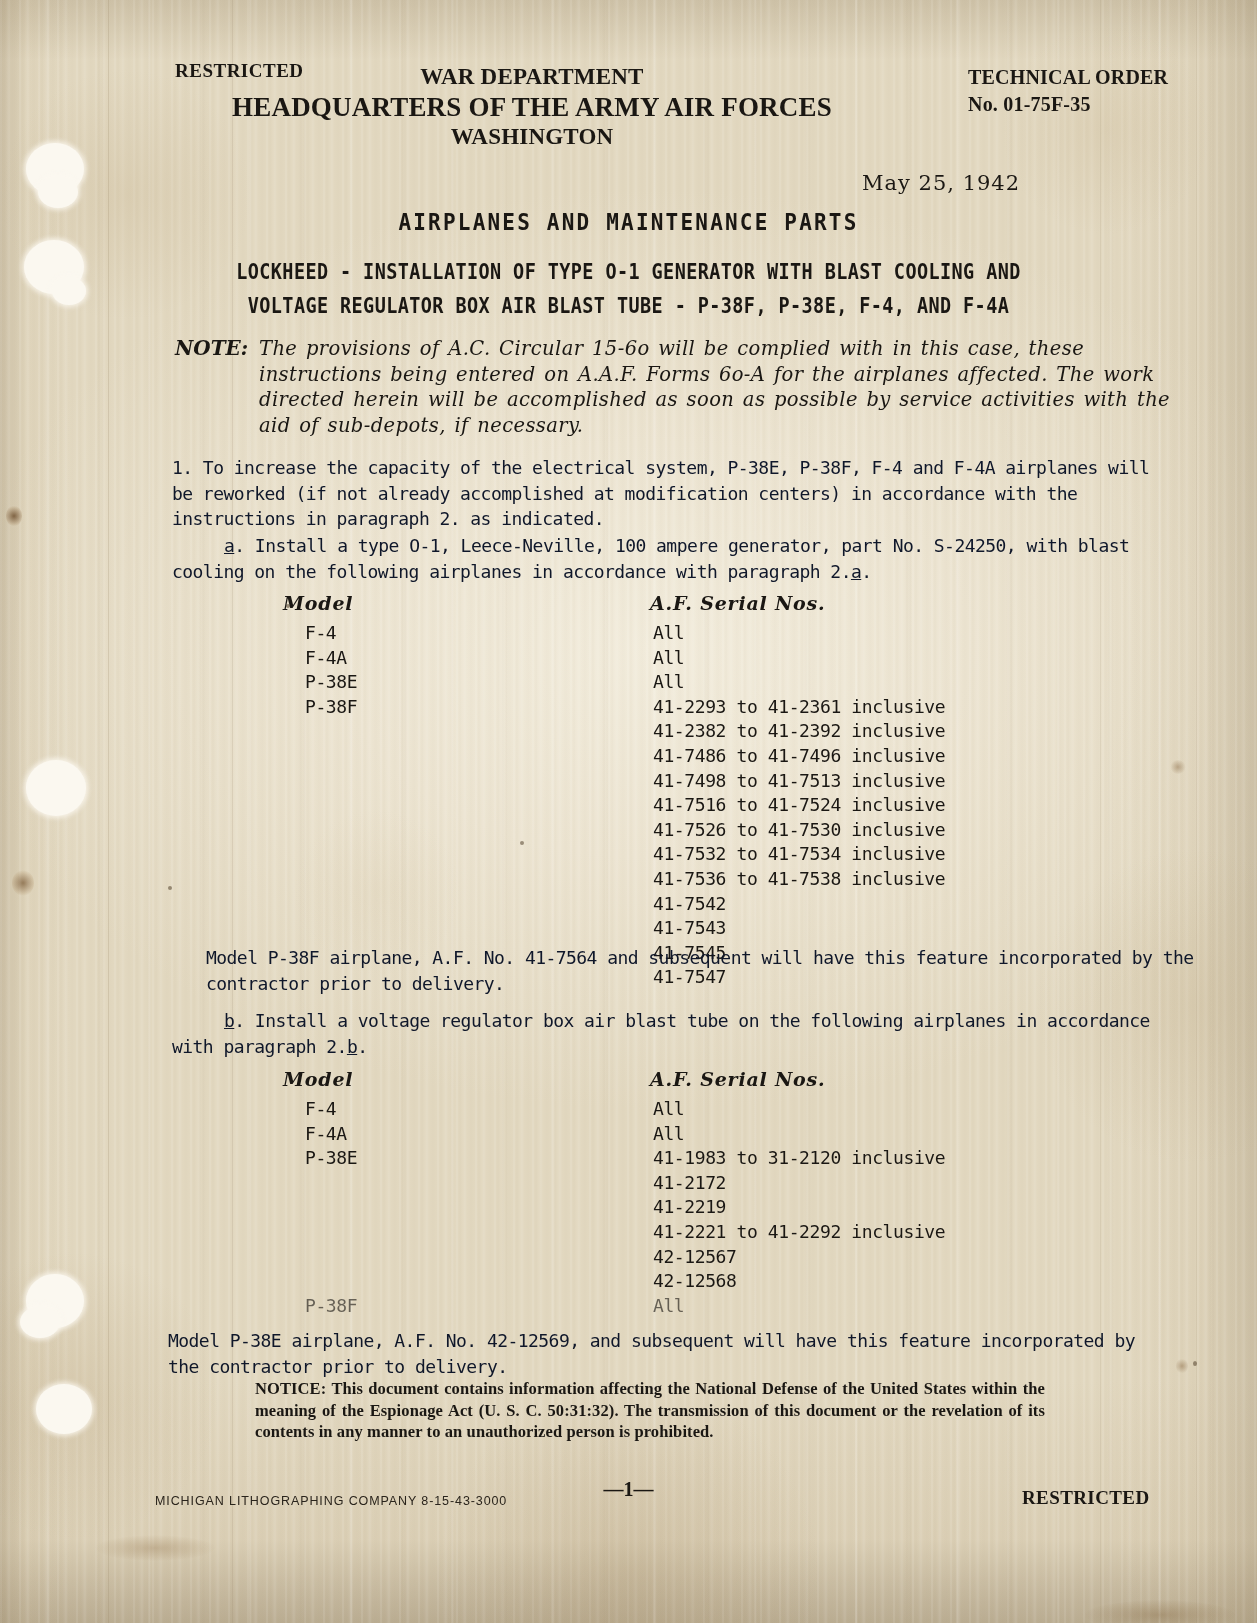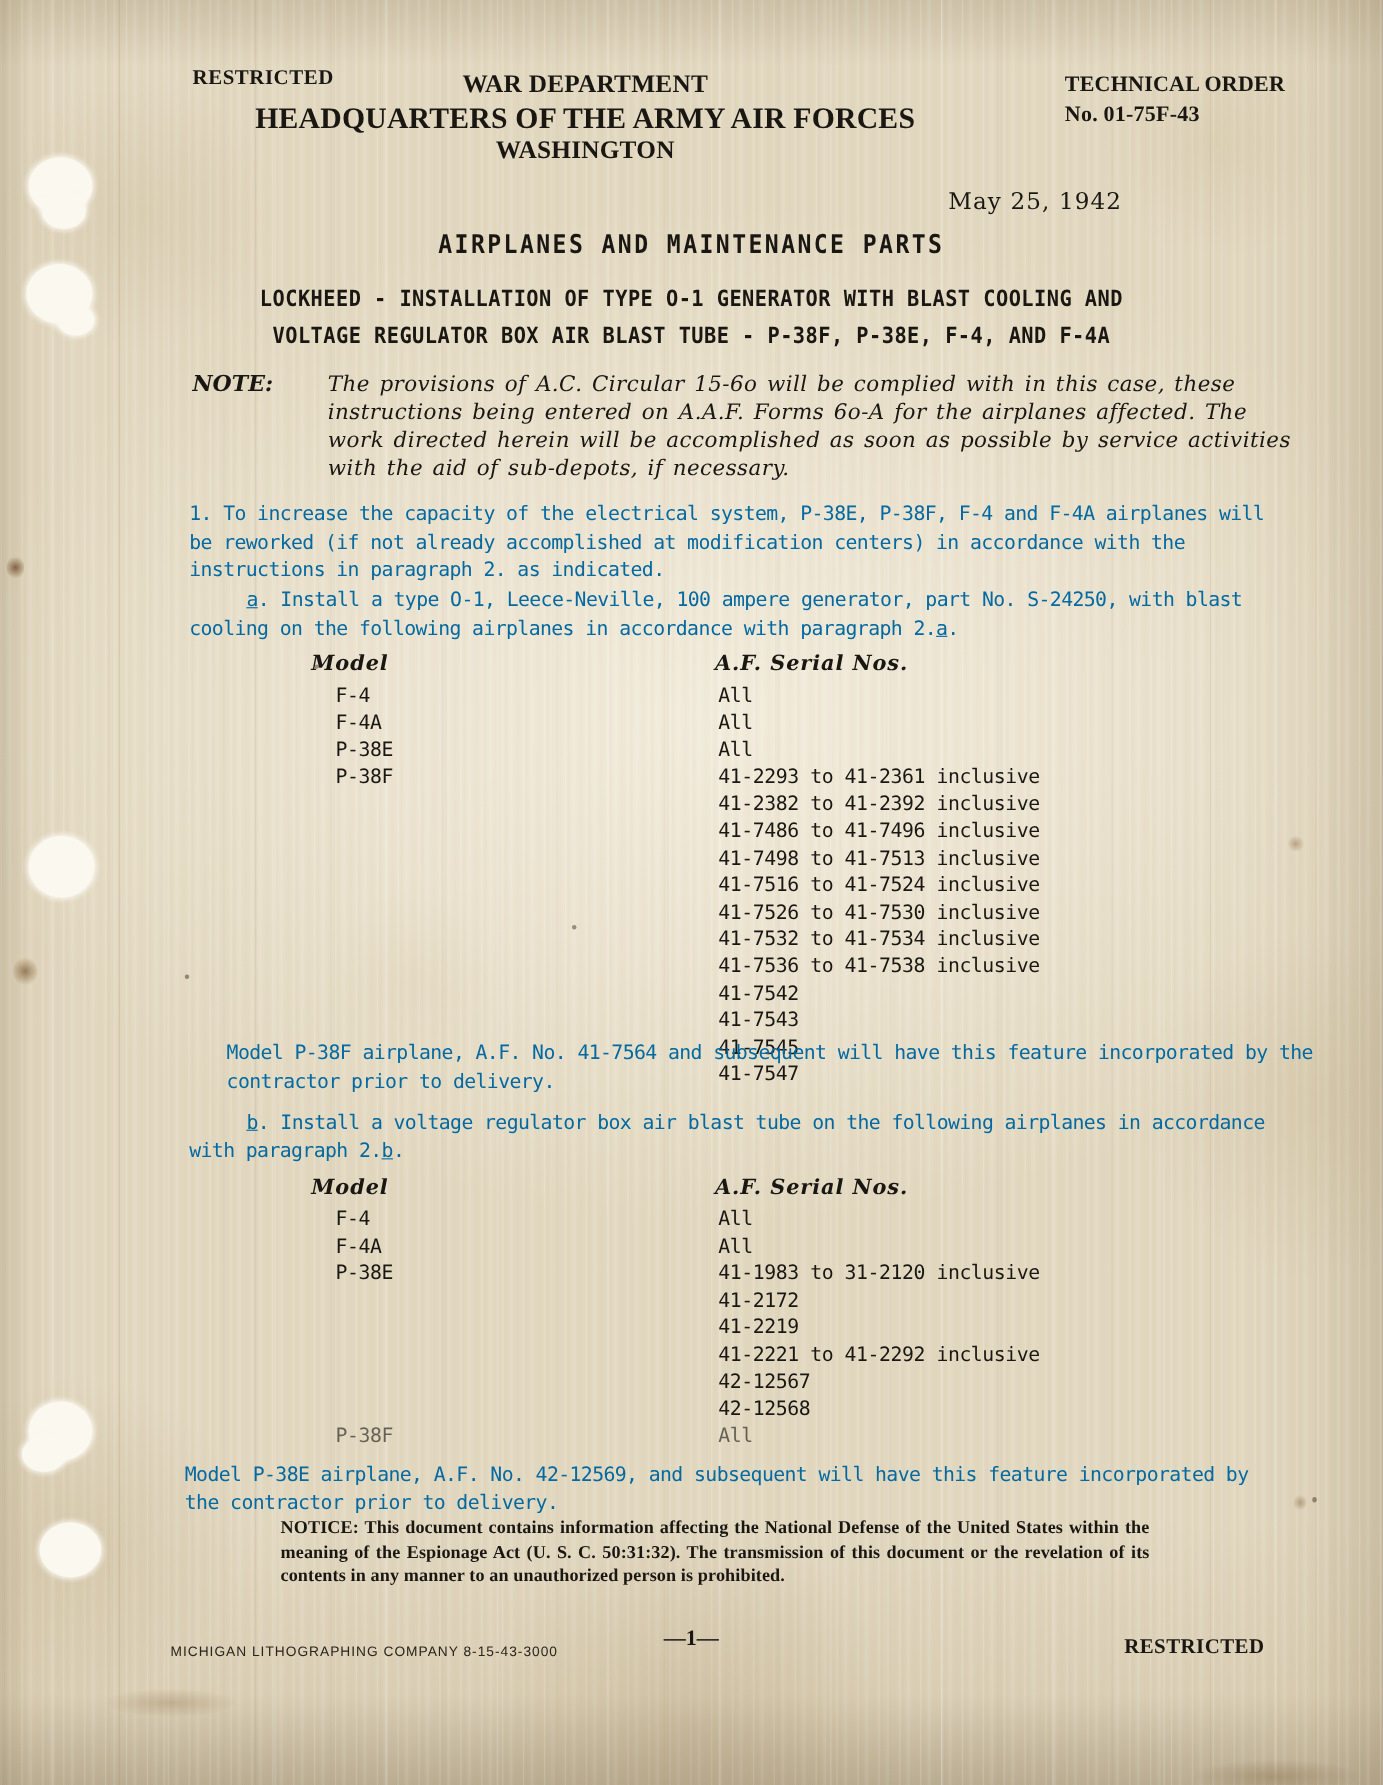--- a/index.html
+++ b/index.html
@@ -172,21 +172,20 @@
     font-size: 18.5px;
     line-height: 31px;
     letter-spacing: 0.4px;
     transform: scaleY(1.1);
   }
 
   
   .note-wrap {
     position: absolute; left: 175px; top: 336px; width: 1000px;
     display: flex;
-    gap: 39px;
   }
   .note-label {
     font-family: "DejaVu Serif", serif;
     font-style: italic; font-weight: bold;
     font-size: 20px;
     flex: 0 0 84px;
   }
   .note-body {
     font-family: "DejaVu Serif", serif;
     font-style: italic;
@@ -195,21 +194,21 @@
     letter-spacing: 0.4px;
     word-spacing: 2px;
   }
 
   .para {
     position: absolute;
     font-family: "DejaVu Sans Mono", monospace;
     font-size: 18px;
     line-height: 25.5px;
     letter-spacing: -0.55px;
-    color: #0369a1;
+    color: #0f172a;
   }
   .p1 { left: 172px; top: 455px; width: 1000px; }
   .pa { left: 172px; top: 533px; width: 1000px; }
   .p-mid { left: 168px; top: 945px; width: 1005px; margin-left: 38px; }
   .pb { left: 172px; top: 1008px; width: 1000px; }
   .p-end { left: 168px; top: 1328px; width: 1005px; }
   .indent { padding-left: 52px; display: inline-block; }
   .ul { text-decoration: underline; }
 
   
@@ -314,21 +313,21 @@
     <div class="restricted-top serif-bold">RESTRICTED</div>
 
     <div class="dept-block serif-bold">
       <div class="l1">WAR DEPARTMENT</div>
       <div class="l2">HEADQUARTERS OF THE ARMY AIR FORCES</div>
       <div class="l3">WASHINGTON</div>
     </div>
 
     <div class="to-block serif-bold">
       <div>TECHNICAL ORDER</div>
-      <div>No. 01-75F-43</div>
+      <div>No. 01-75F-35</div>
     </div>
 
     <div class="date-line">May 25, 1942</div>
 
     <div class="title-main">AIRPLANES AND MAINTENANCE PARTS</div>
     <div class="title-sub">
       <div>LOCKHEED - INSTALLATION OF TYPE O-1 GENERATOR WITH BLAST COOLING AND</div>
       <div>VOLTAGE REGULATOR BOX AIR BLAST TUBE - P-38F, P-38E, F-4, AND F-4A</div>
     </div>
 

